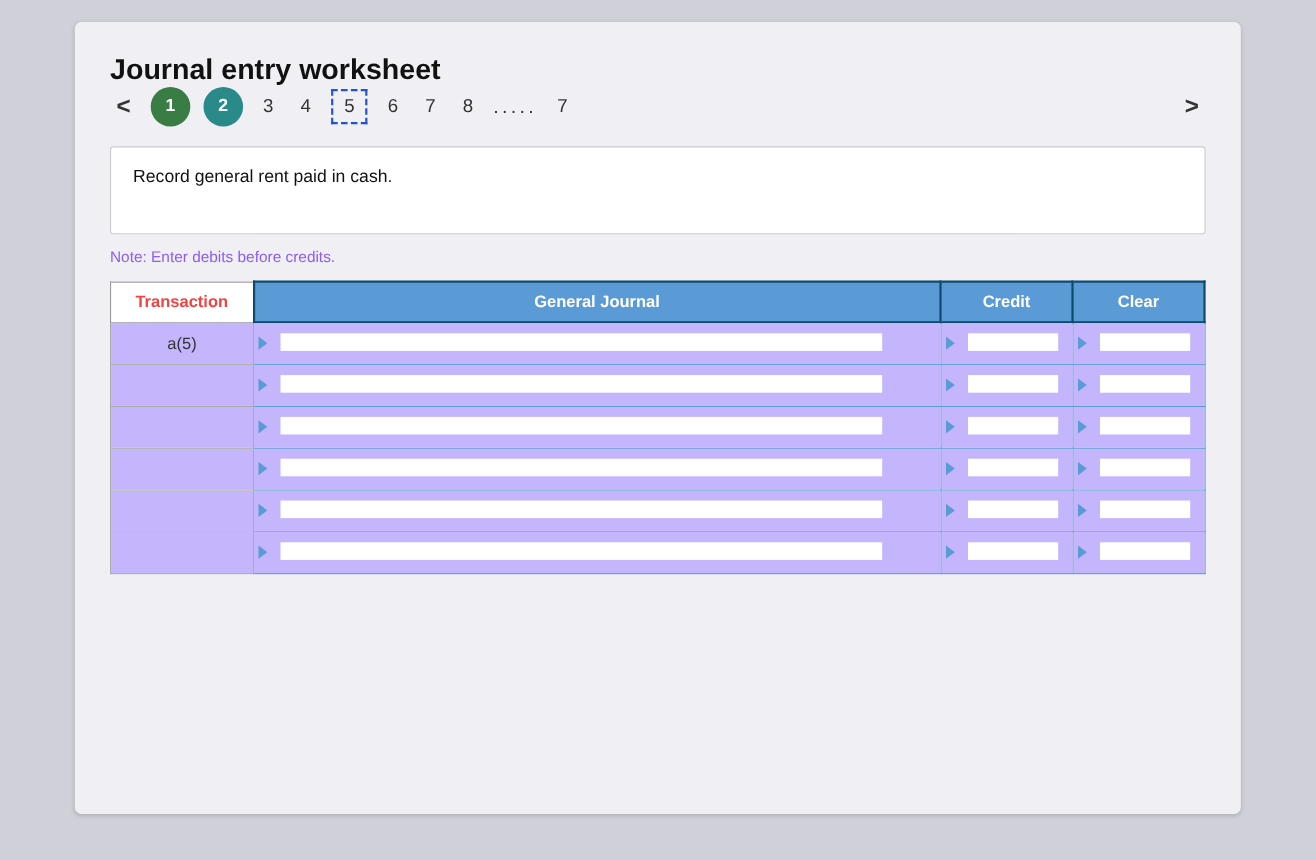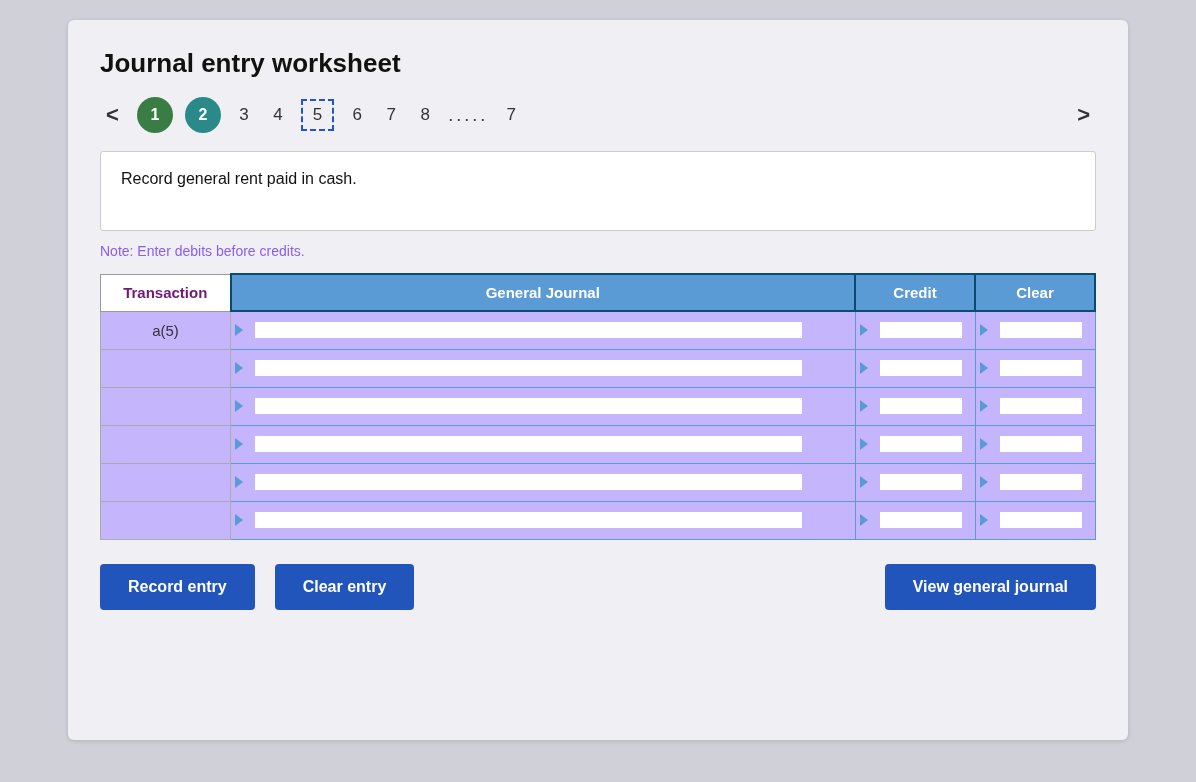--- a/index.html
+++ b/index.html
@@ -17,21 +17,20 @@
       border-radius: 6px;
       padding: 28px 32px 32px 32px;
       width: 1060px;
       min-height: 720px;
       box-shadow: 0 1px 4px rgba(0,0,0,0.15);
     }
     .page-title {
       font-size: 26px;
       font-weight: bold;
       color: #111;
-      margin-bottom: 18px;
     }
     
     .nav-row {
       display: flex;
       align-items: center;
       gap: 12px;
       margin-bottom: 18px;
     }
     .nav-arrow {
       font-size: 22px;
@@ -100,21 +99,21 @@
       background: #5b9bd5;
       color: #fff;
       font-size: 15px;
       font-weight: bold;
       padding: 9px 12px;
       border: 2px solid #0c4a6e;
       text-align: center;
     }
     .journal-table thead tr th.th-transaction {
       background: #fff;
-      color: #701a75;
+      color: #ef4444;
       border: 1px solid #999;
       width: 130px;
     }
     .journal-table tbody tr td {
       border: 1px solid #5b9bd5;
       height: 38px;
       padding: 0 8px;
       background: #c4b5fd;
       position: relative;
     }
@@ -306,19 +305,13 @@
           <input type="text" style="border: none; outline: none; width: 80%; margin-left: 16px; font-size: 14px;">
         </td>
         <td style="position:relative;">
           <span class="triangle-indicator"></span>
           <input type="text" style="border: none; outline: none; width: 80%; margin-left: 16px; font-size: 14px;">
         </td>
       </tr>
     </tbody>
   </table>
 
-  <div class="btn-row">
-    <button class="btn-blue">Record entry</button>
-    <button class="btn-blue">Clear entry</button>
-    <div class="btn-spacer"></div>
-    <button class="btn-view">View general journal</button>
-  </div>
 </div>
 
 </body></html>

